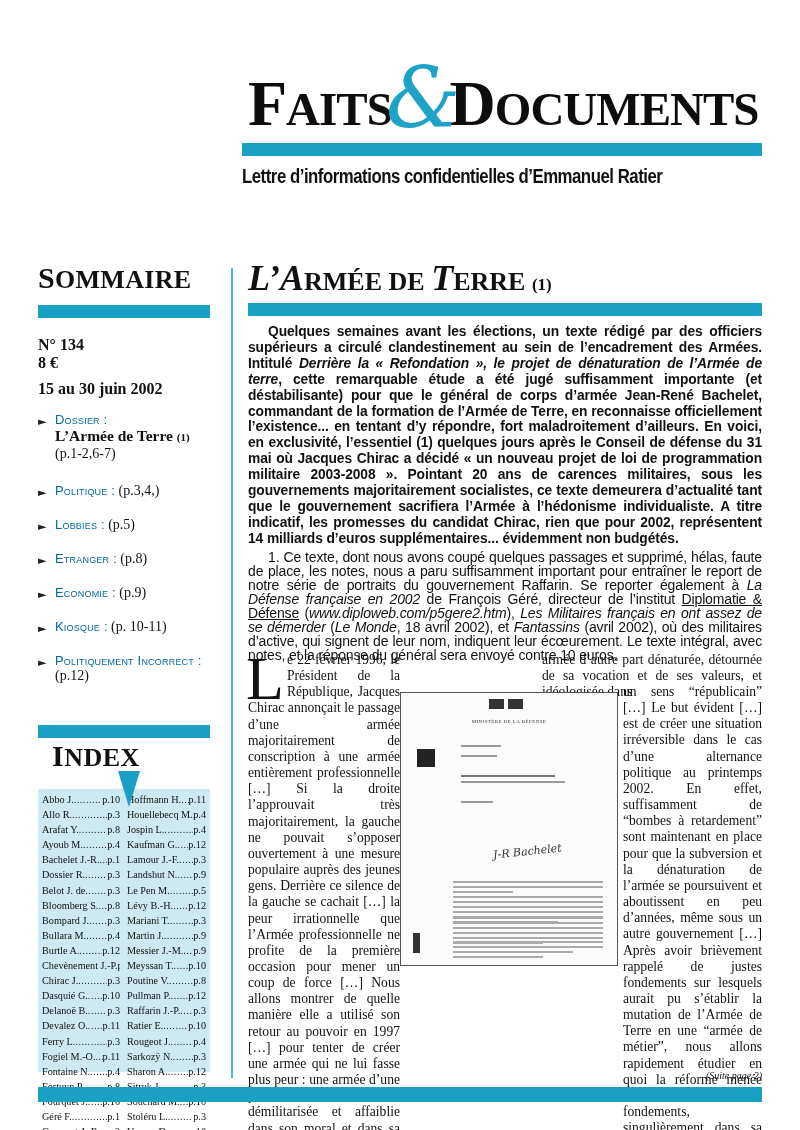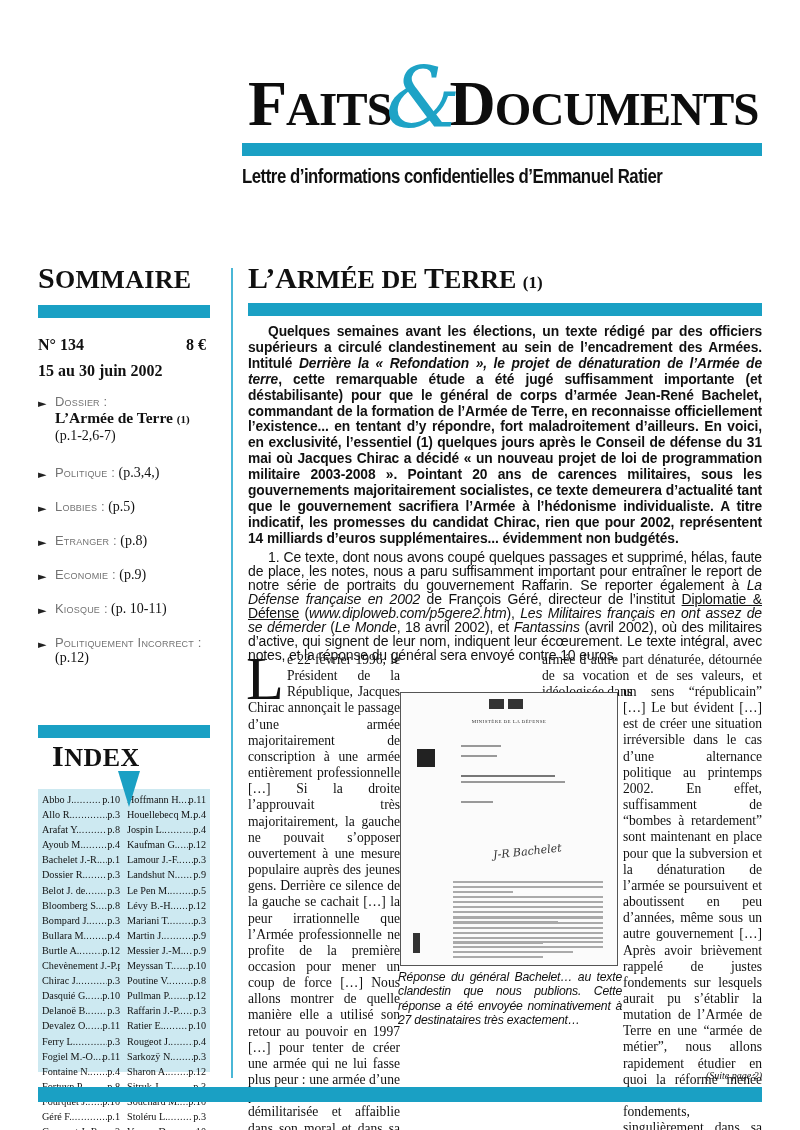--- a/index.html
+++ b/index.html
@@ -14,26 +14,26 @@
   .logo .amp { display: inline-block; font-family: "DejaVu Serif", serif; font-style: italic; font-weight: normal; font-size: 84px; color: #1ea3c6; line-height: 60px; margin: 0 -10px 0 -6px; position: relative; top: 2px; }
   .top-bar { position: absolute; left: 242px; top: 143px; width: 520px; height: 13px; background: #1aa0c4; }
   .tagline { position: absolute; left: 242px; top: 165px; width: 520px; text-align: center; font-family: "Liberation Sans", sans-serif; font-weight: bold; font-size: 19.5px; letter-spacing: -0.55px; color: #111; transform: scaleX(0.86); transform-origin: left center; white-space: nowrap; width: 605px; text-align: left; }
 
   
   .left { position: absolute; left: 38px; top: 262px; width: 175px; }
   .sc-title { font-family: "Liberation Serif", serif; font-weight: bold; font-size: 26px; letter-spacing: 0.3px; line-height: 32px; }
   .sc-title .cap { font-size: 30px; }
   .bar { background: #1aa0c4; height: 13px; }
   .sommaire-bar { margin-top: 9px; width: 172px; }
-  .issue-row { display: flex; justify-content: space-between; margin-top: 18px; font-weight: bold; font-size: 16px; width: 168px; }
+  .issue-row { display: flex; justify-content: space-between; margin-top: 18px; font-weight: bold; font-size: 16px; width: 168px; flex-direction: column; }
   .issue-date { margin-top: 8px; font-weight: bold; font-size: 16px; }
   .toc { list-style: none; margin-top: 14px; }
   .toc li { position: relative; padding-left: 17px; margin-bottom: 19px; font-size: 13.5px; line-height: 15px; }
   .toc .arrow { position: absolute; left: 0; top: 2px; font-size: 11px; font-family: "DejaVu Sans", sans-serif; color: #222; }
-  .toc .sect { font-family: "Liberation Sans", sans-serif; font-variant: small-caps; font-size: 13px; letter-spacing: 0.2px; color: #737373; }
+  .toc .sect { font-family: "Liberation Sans", sans-serif; font-variant: small-caps; font-size: 13px; letter-spacing: 0.2px; color: #0369a1; }
   .toc .pages { font-family: "Liberation Serif", serif; font-size: 14px; }
   .toc .headline { font-weight: bold; font-size: 15.5px; line-height: 17px; display: block; }
   .toc .headline small { font-size: 11px; }
   .toc .first { margin-bottom: 22px; }
 
   .index-bar { position: absolute; left: 38px; top: 725px; width: 172px; height: 13px; background: #1aa0c4; }
   .index-title { position: absolute; left: 52px; top: 740px; font-weight: bold; font-size: 26px; line-height: 32px; letter-spacing: 0.5px; }
   .index-title .cap { font-size: 30px; }
   .index-box { position: absolute; left: 38px; top: 789px; width: 172px; height: 283px; background: #cde9f1; padding: 3px 4px 0 4px; display: flex; justify-content: space-between; }
   .index-col { width: 78px; }
@@ -47,21 +47,21 @@
 
   
   .vdivider { position: absolute; left: 231px; top: 268px; width: 2px; height: 810px; background: #4ab7d6; }
 
   
   .right { position: absolute; left: 248px; top: 262px; width: 514px; }
   .dossier-head { display: flex; justify-content: space-between; align-items: baseline; height: 32px; }
   .dossier-label { font-weight: bold; font-size: 26px; line-height: 32px; }
   .dossier-label .cap { font-size: 30px; }
   .dossier-title { font-weight: bold; font-size: 26px; line-height: 32px; }
-  .dossier-title .cap { font-size: 30px; }
+  .dossier-title .cap { font-size: 36px; font-style: italic; }
   .dossier-title .num { font-size: 17px; }
   .dossier-bar { margin-top: 9px; height: 13px; width: 514px; }
 
   .intro { margin-top: 8px; font-family: "Liberation Sans", sans-serif; font-weight: bold; font-size: 13.8px; line-height: 15.9px; text-align: justify; text-indent: 20px; letter-spacing: -0.1px; }
   .note { margin-top: 3px; font-family: "Liberation Sans", sans-serif; font-weight: normal; font-size: 14px; line-height: 14px; text-align: justify; text-indent: 20px; letter-spacing: -0.15px; }
   .intro i, .note i { font-style: italic; }
   .note u { text-decoration: underline; }
 
   
   .body { position: absolute; left: 248px; top: 652px; width: 514px; height: 420px; }
@@ -433,17 +433,16 @@
         <div></div>
         <div></div>
         <div style="width:80%"></div>
       </div>
     <div class="fig-stamp"></div>
     <div class="fig-para" style="top:258px;left:52px;width:90px;">
         <div></div>
         <div></div>
       </div>
   </div>
-  <div class="caption">Réponse du général Bachelet… au texte clandestin que nous publions. Cette réponse a été envoyée nominativement à 27 destinataires très exactement…</div>
 </div>
 <div class="suite" style="right:38px;top:1070px;">(Suite page 2)</div>
 
 <div class="bottom-bar"></div>
 
 </body></html>

